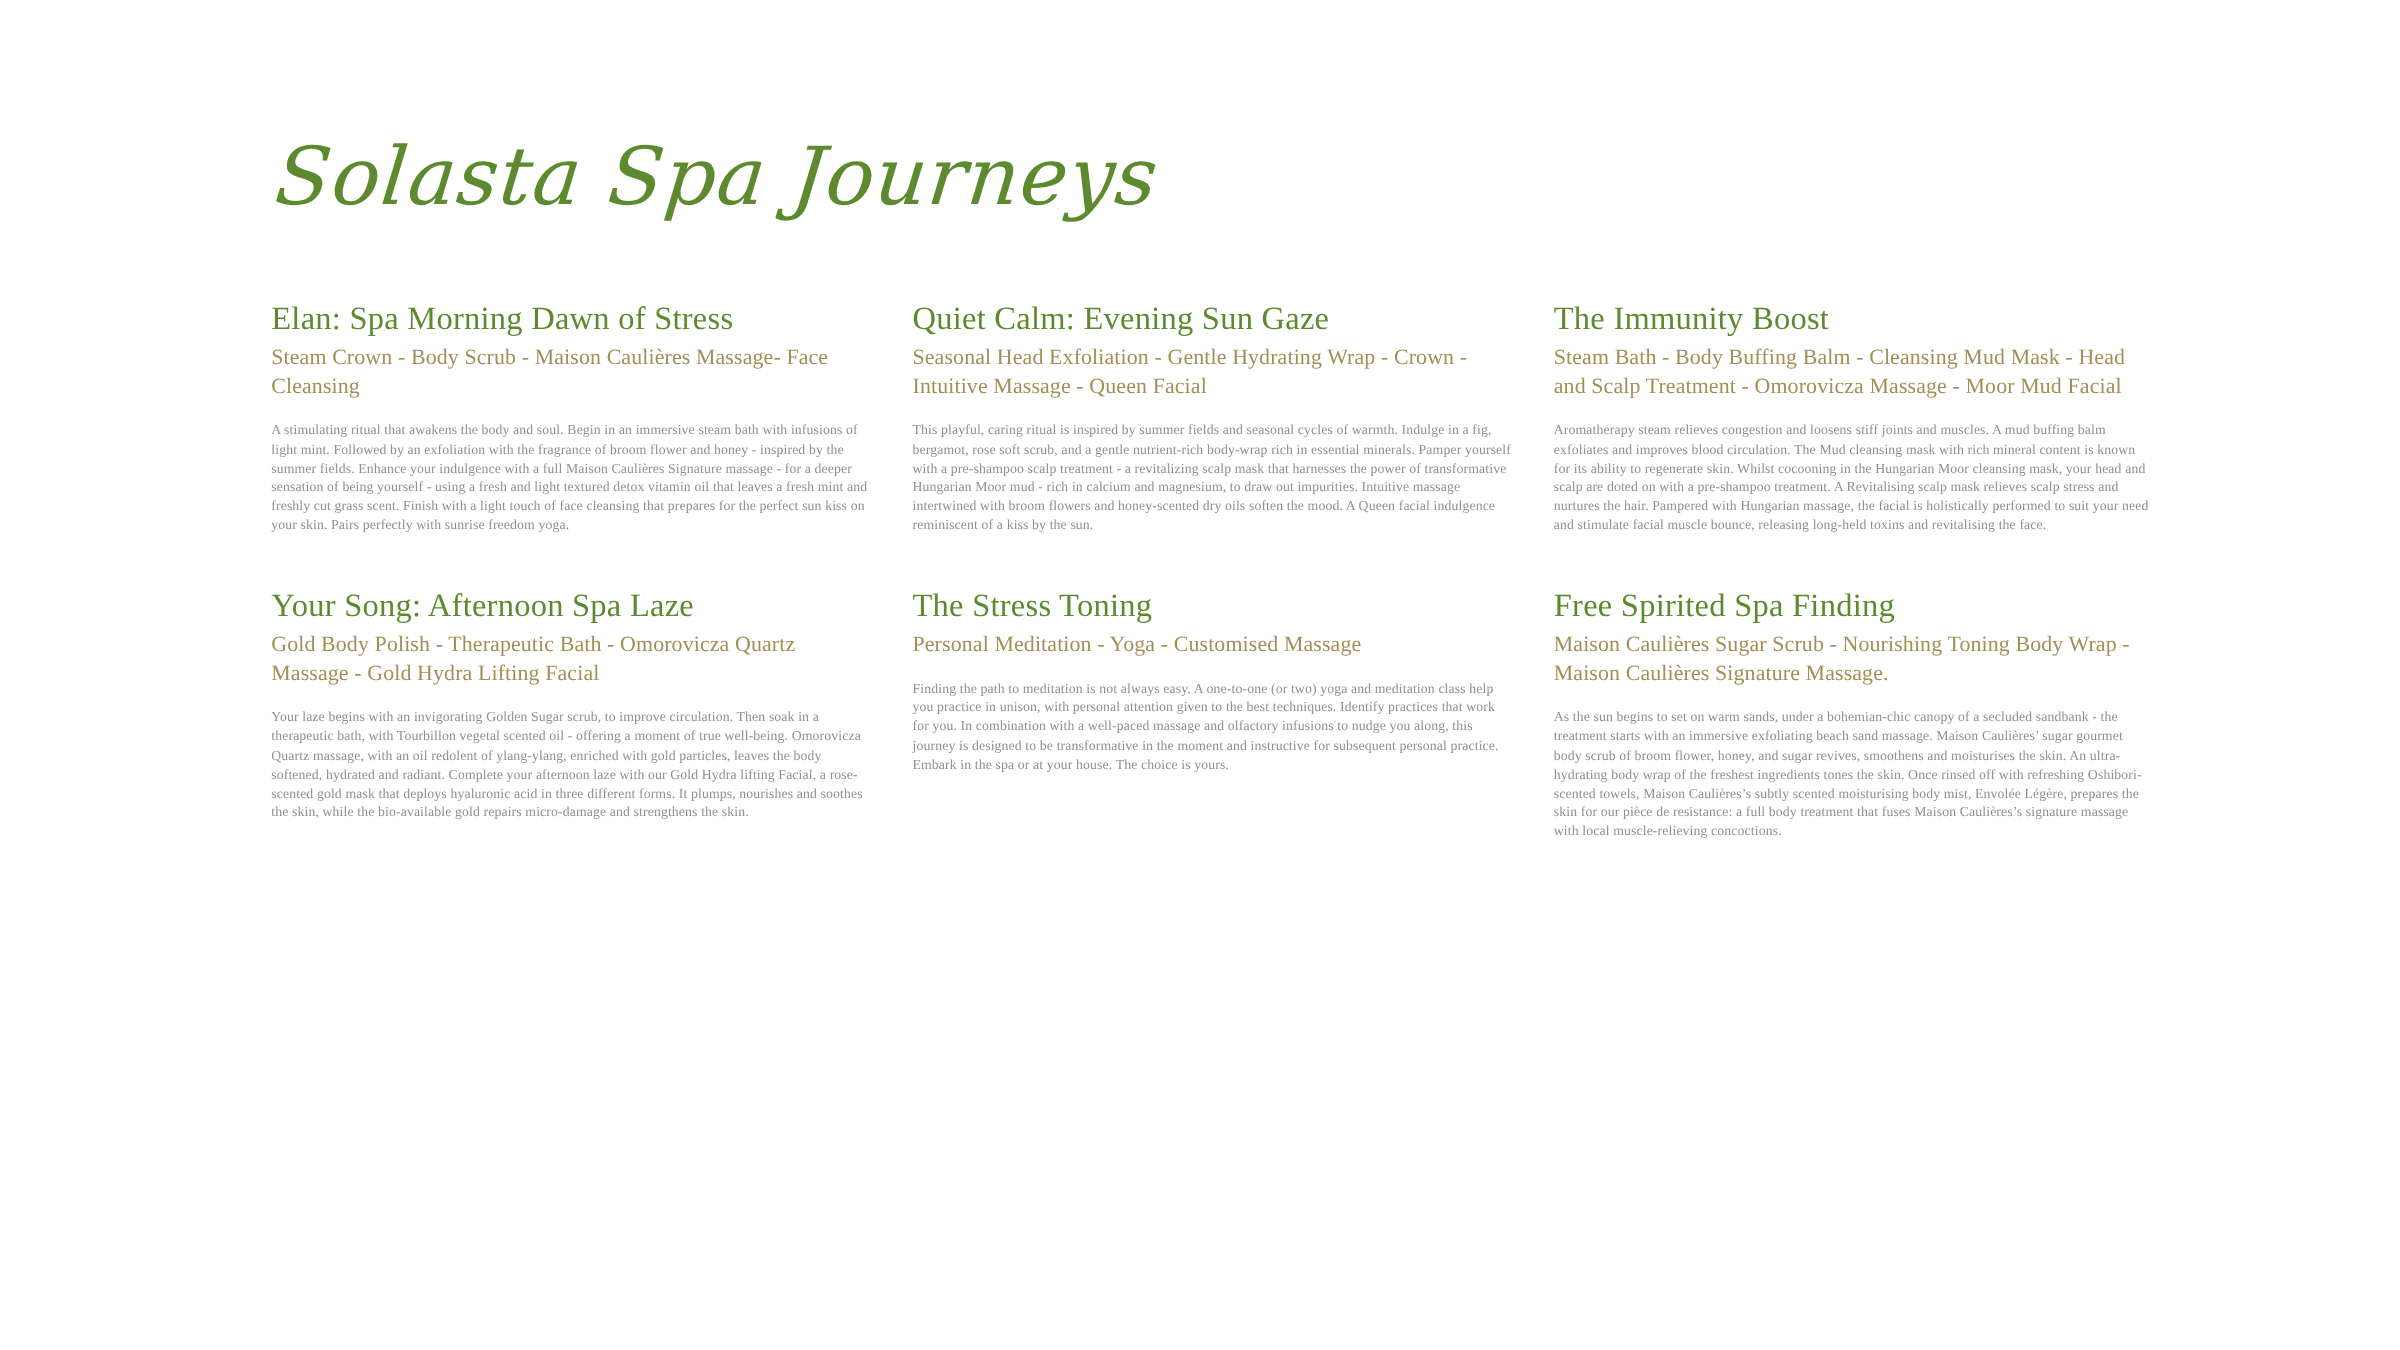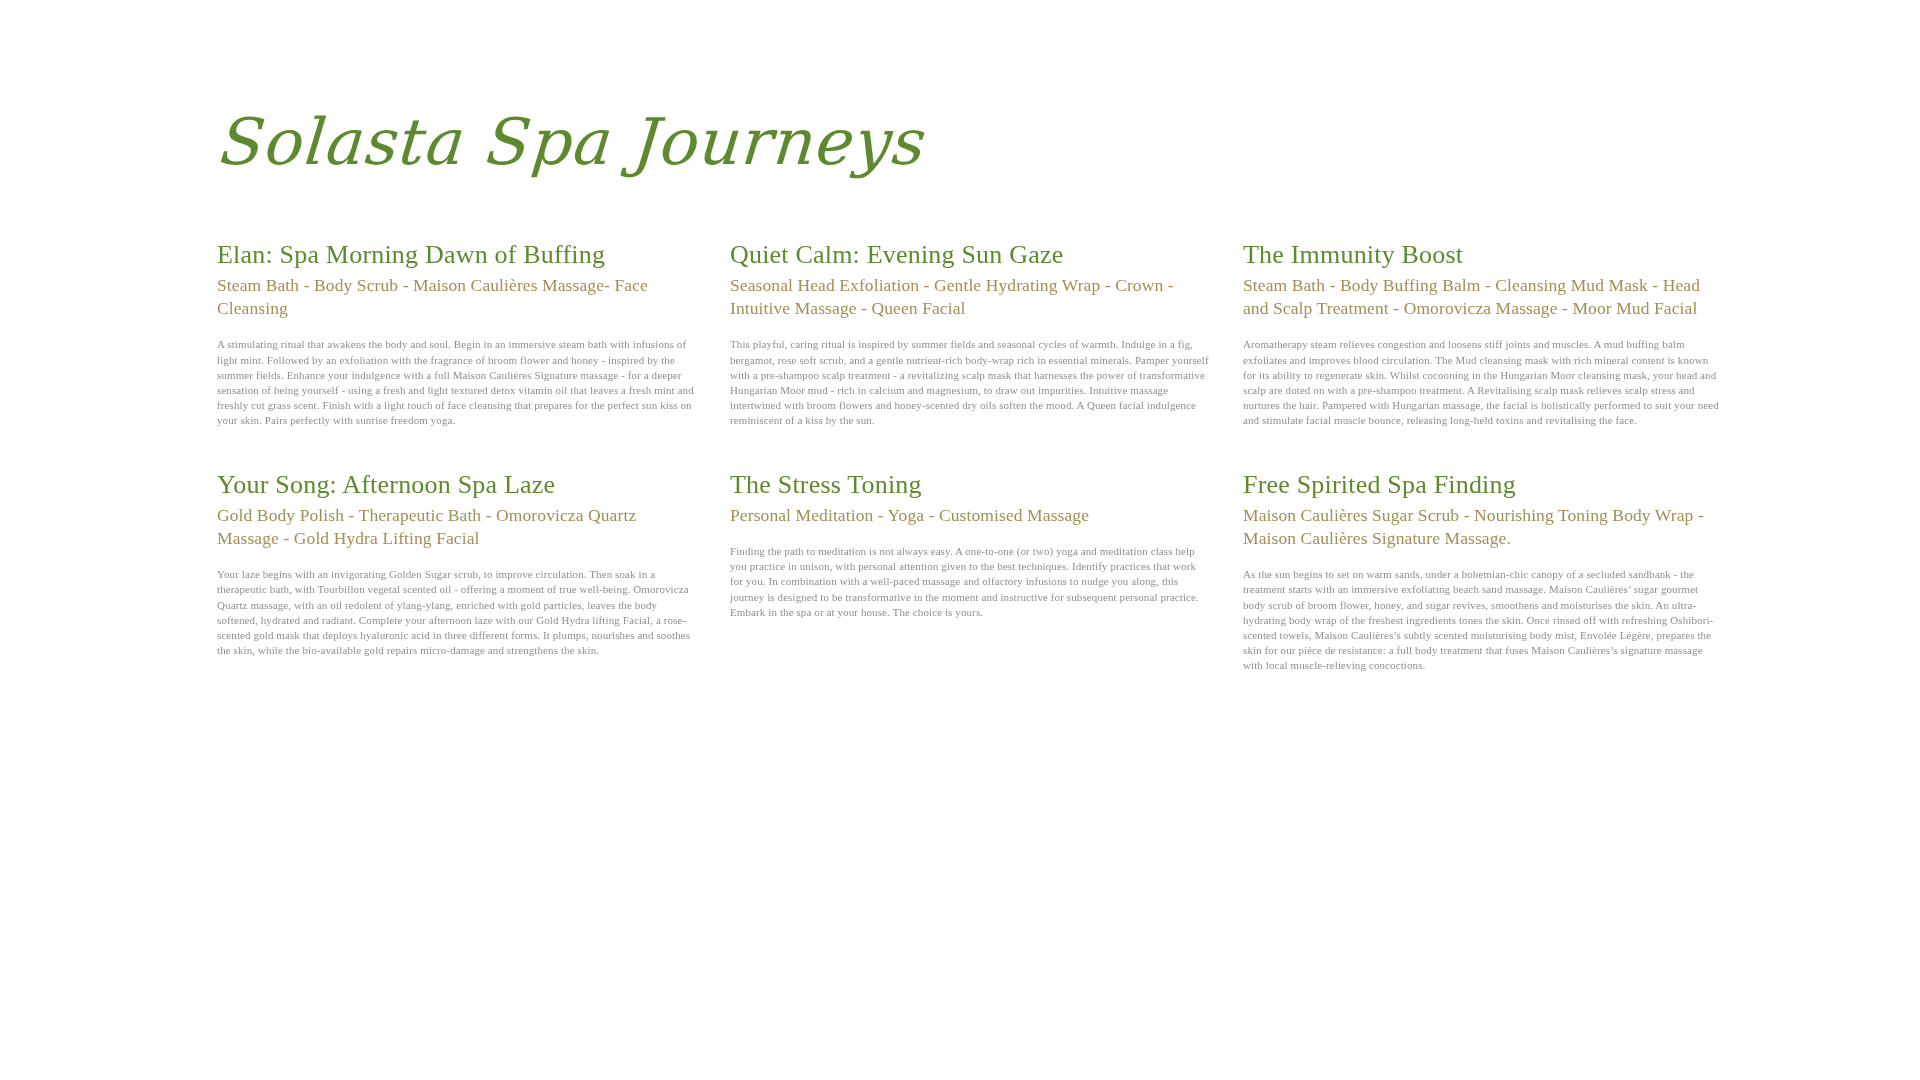--- a/index.html
+++ b/index.html
@@ -66,22 +66,22 @@
 </head>
 <body>
 
 <div class="page">
 
   <h1 class="script-title">Solasta Spa Journeys</h1>
 
   <div class="journeys-grid">
 
     <div class="journey-card">
-      <h2 class="journey-title">Elan: Spa Morning Dawn of Buffing</h2>
-      <p class="journey-treatments">Steam Bath - Body Scrub - Maison Caulières Massage- Face Cleansing</p>
+      <h2 class="journey-title">Elan: Spa Morning Dawn of Stress</h2>
+      <p class="journey-treatments">Steam Crown - Body Scrub - Maison Caulières Massage- Face Cleansing</p>
       <p class="journey-description">A stimulating ritual that awakens the body and soul. Begin in an immersive steam bath with infusions of light mint. Followed by an exfoliation with the fragrance of broom flower and honey - inspired by the summer fields. Enhance your indulgence with a full Maison Caulières Signature massage - for a deeper sensation of being yourself - using a fresh and light textured detox vitamin oil that leaves a fresh mint and freshly cut grass scent. Finish with a light touch of face cleansing that prepares for the perfect sun kiss on your skin. Pairs perfectly with sunrise freedom yoga.</p>
     </div>
 
     <div class="journey-card">
       <h2 class="journey-title">Quiet Calm: Evening Sun Gaze</h2>
       <p class="journey-treatments">Seasonal Head Exfoliation - Gentle Hydrating Wrap - Crown - Intuitive Massage - Queen Facial</p>
       <p class="journey-description">This playful, caring ritual is inspired by summer fields and seasonal cycles of warmth. Indulge in a fig, bergamot, rose soft scrub, and a gentle nutrient-rich body-wrap rich in essential minerals. Pamper yourself with a pre-shampoo scalp treatment - a revitalizing scalp mask that harnesses the power of transformative Hungarian Moor mud - rich in calcium and magnesium, to draw out impurities. Intuitive massage intertwined with broom flowers and honey-scented dry oils soften the mood. A Queen facial indulgence reminiscent of a kiss by the sun.</p>
     </div>
 
     <div class="journey-card">

